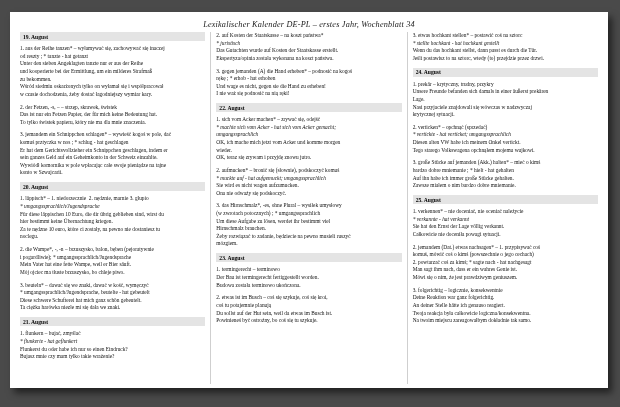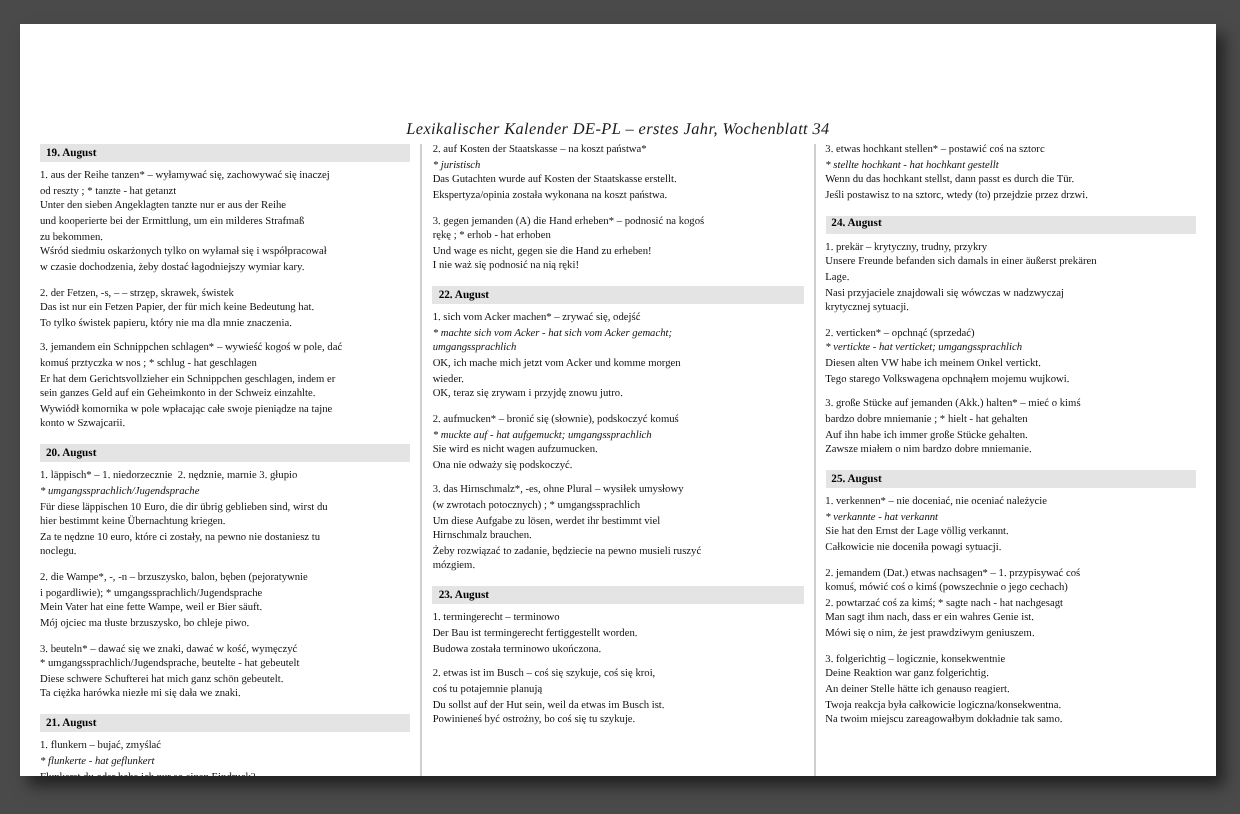--- a/index.html
+++ b/index.html
@@ -24,21 +24,20 @@
   }
   #doc-title {
     text-align: center;
     font-style: italic;
     font-size: 8.2px;
     color: #1a1a1a;
     padding-top: 8px;
     padding-bottom: 3px;
     letter-spacing: 0.2px;
     font-family: "Liberation Serif", serif;
-    margin-top: 40px;
   }
   #columns {
     display: flex;
     height: 352px;
     padding: 0 5px;
     box-sizing: border-box;
   }
   .col {
     flex: 1 1 0;
     padding: 0 5px;

